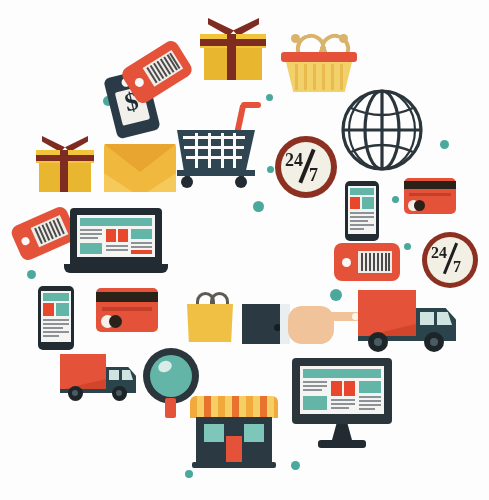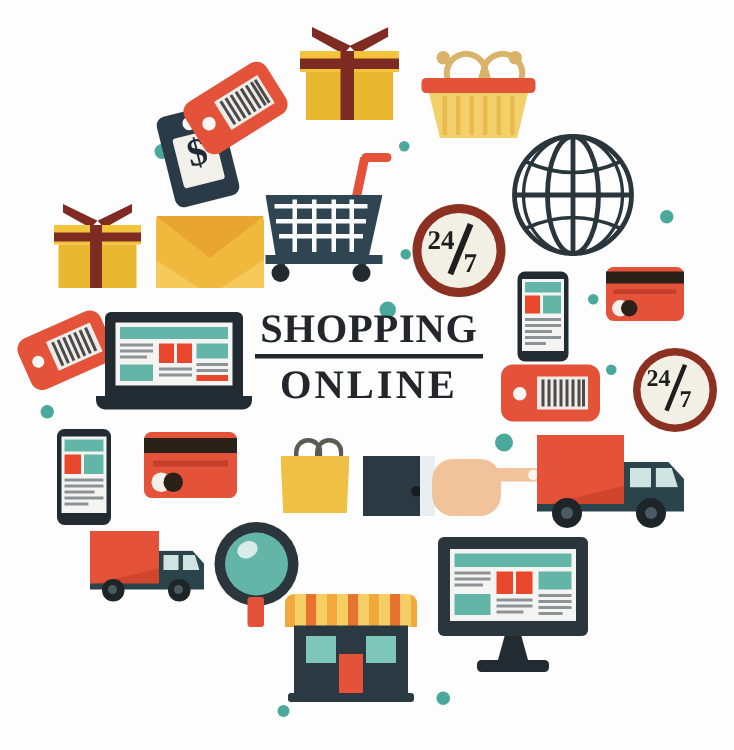--- a/index.html
+++ b/index.html
@@ -454,19 +454,14 @@
       <div class="bar-teal" style="left:59px;top:15px;width:22px;height:12px;"></div>
       <div class="bar-grey" style="left:59px;top:30px;width:22px;height:2px;"></div>
       <div class="bar-grey" style="left:59px;top:34px;width:22px;height:2px;"></div>
       <div class="bar-grey" style="left:59px;top:38px;width:22px;height:2px;"></div>
       <div class="bar-grey" style="left:59px;top:42px;width:16px;height:2px;"></div>
     </div>
     <div class="neck" style="left:40px;top:66px;width:20px;height:16px;clip-path:polygon(22% 0,78% 0,100% 100%,0 100%);"></div>
     <div class="foot" style="left:26px;top:82px;width:48px;height:8px;"></div>
   </div>
 
-  <div id="wordmark">
-    <div class="l1">SHOPPING</div>
-    <div class="rule"></div>
-    <div class="l2">ONLINE</div>
-  </div>
 
 </div>
 
 </body></html>

